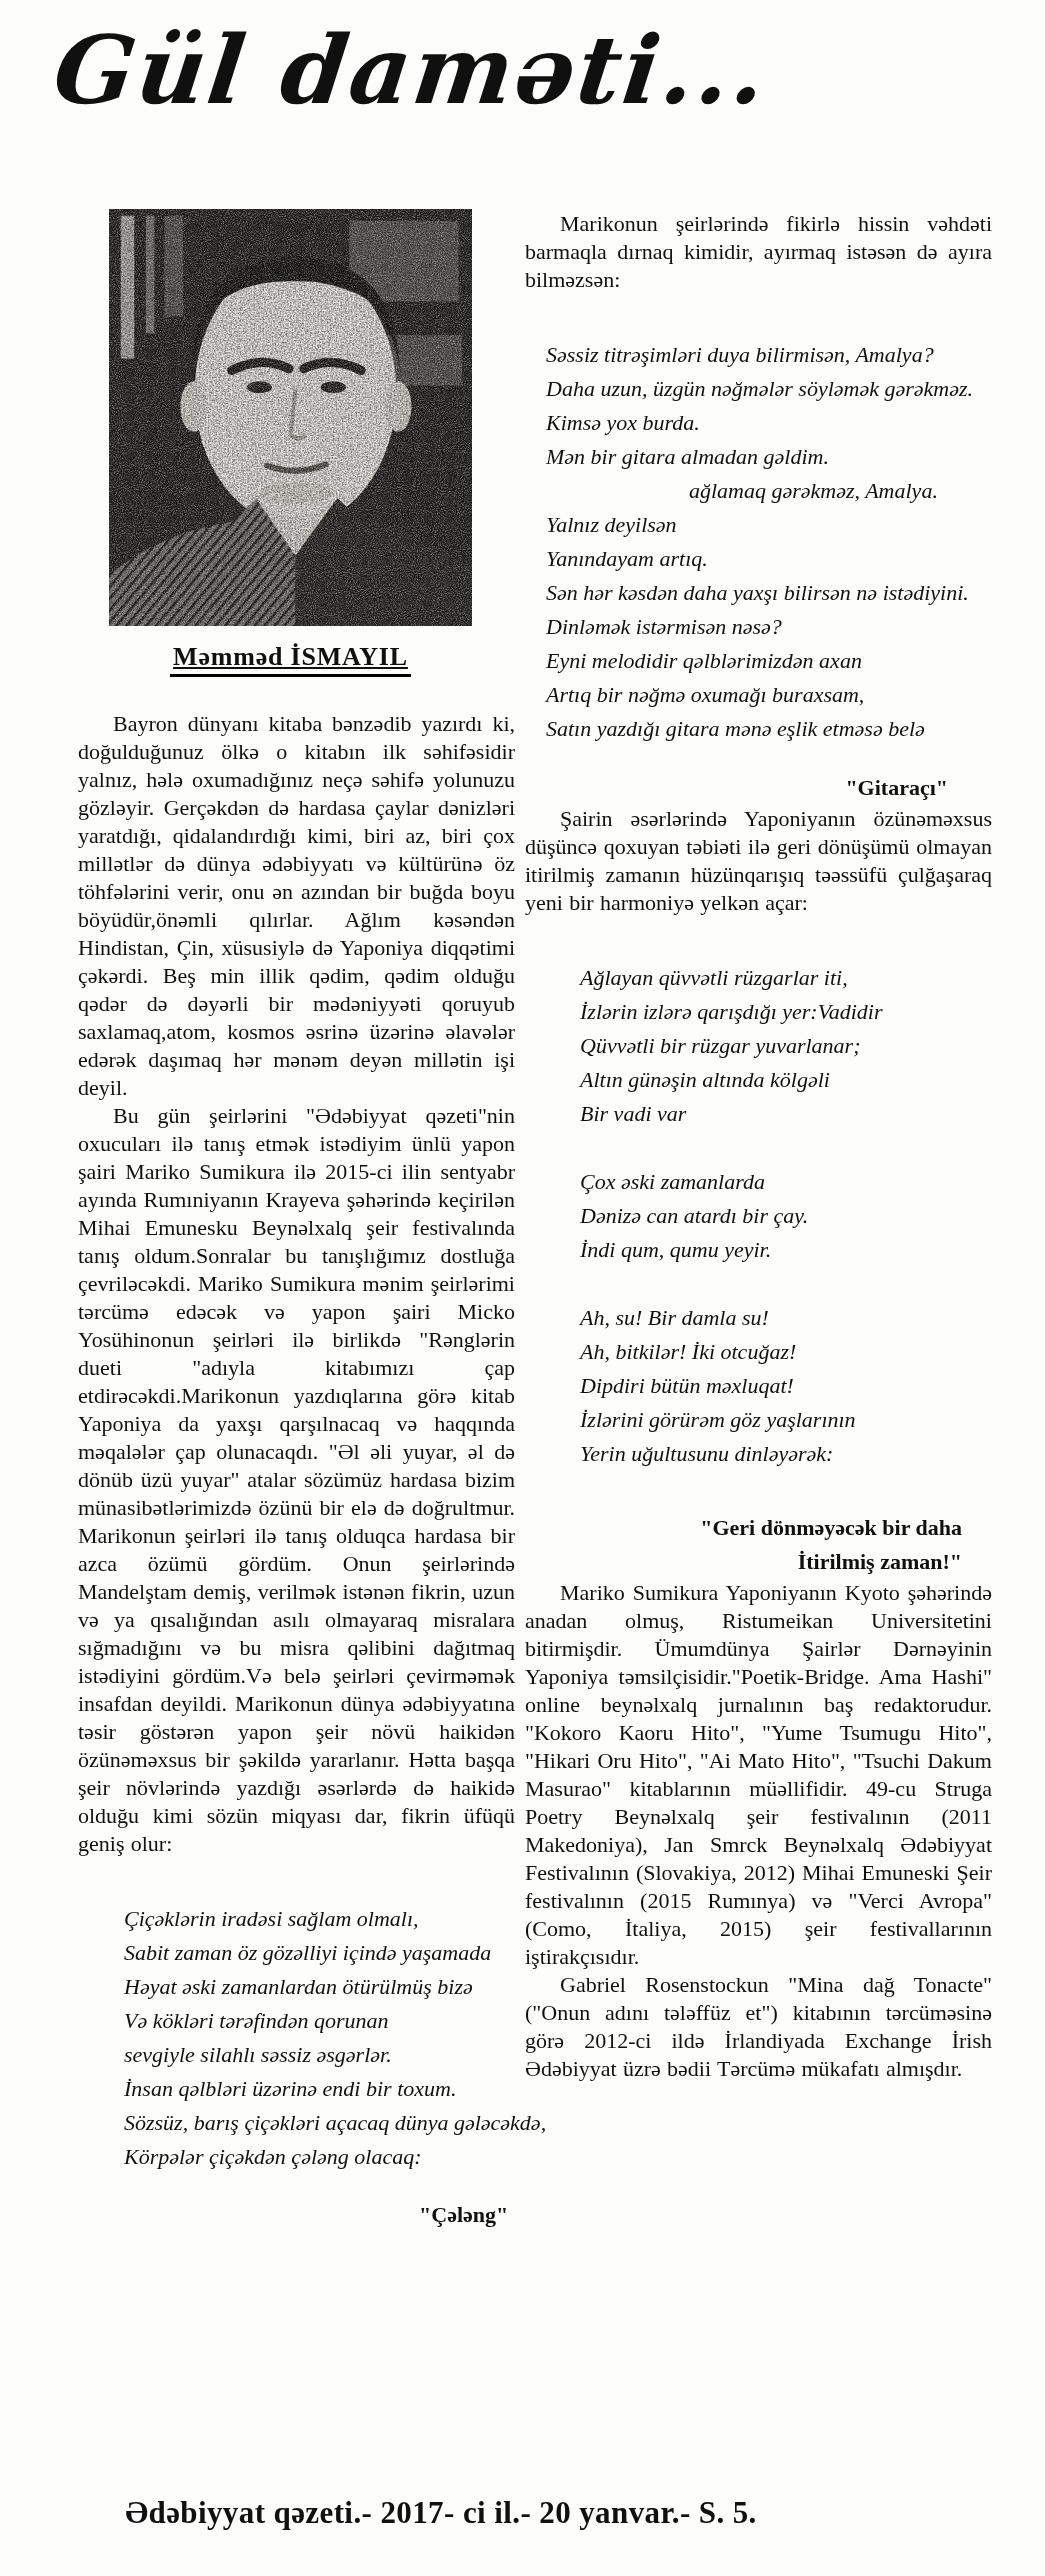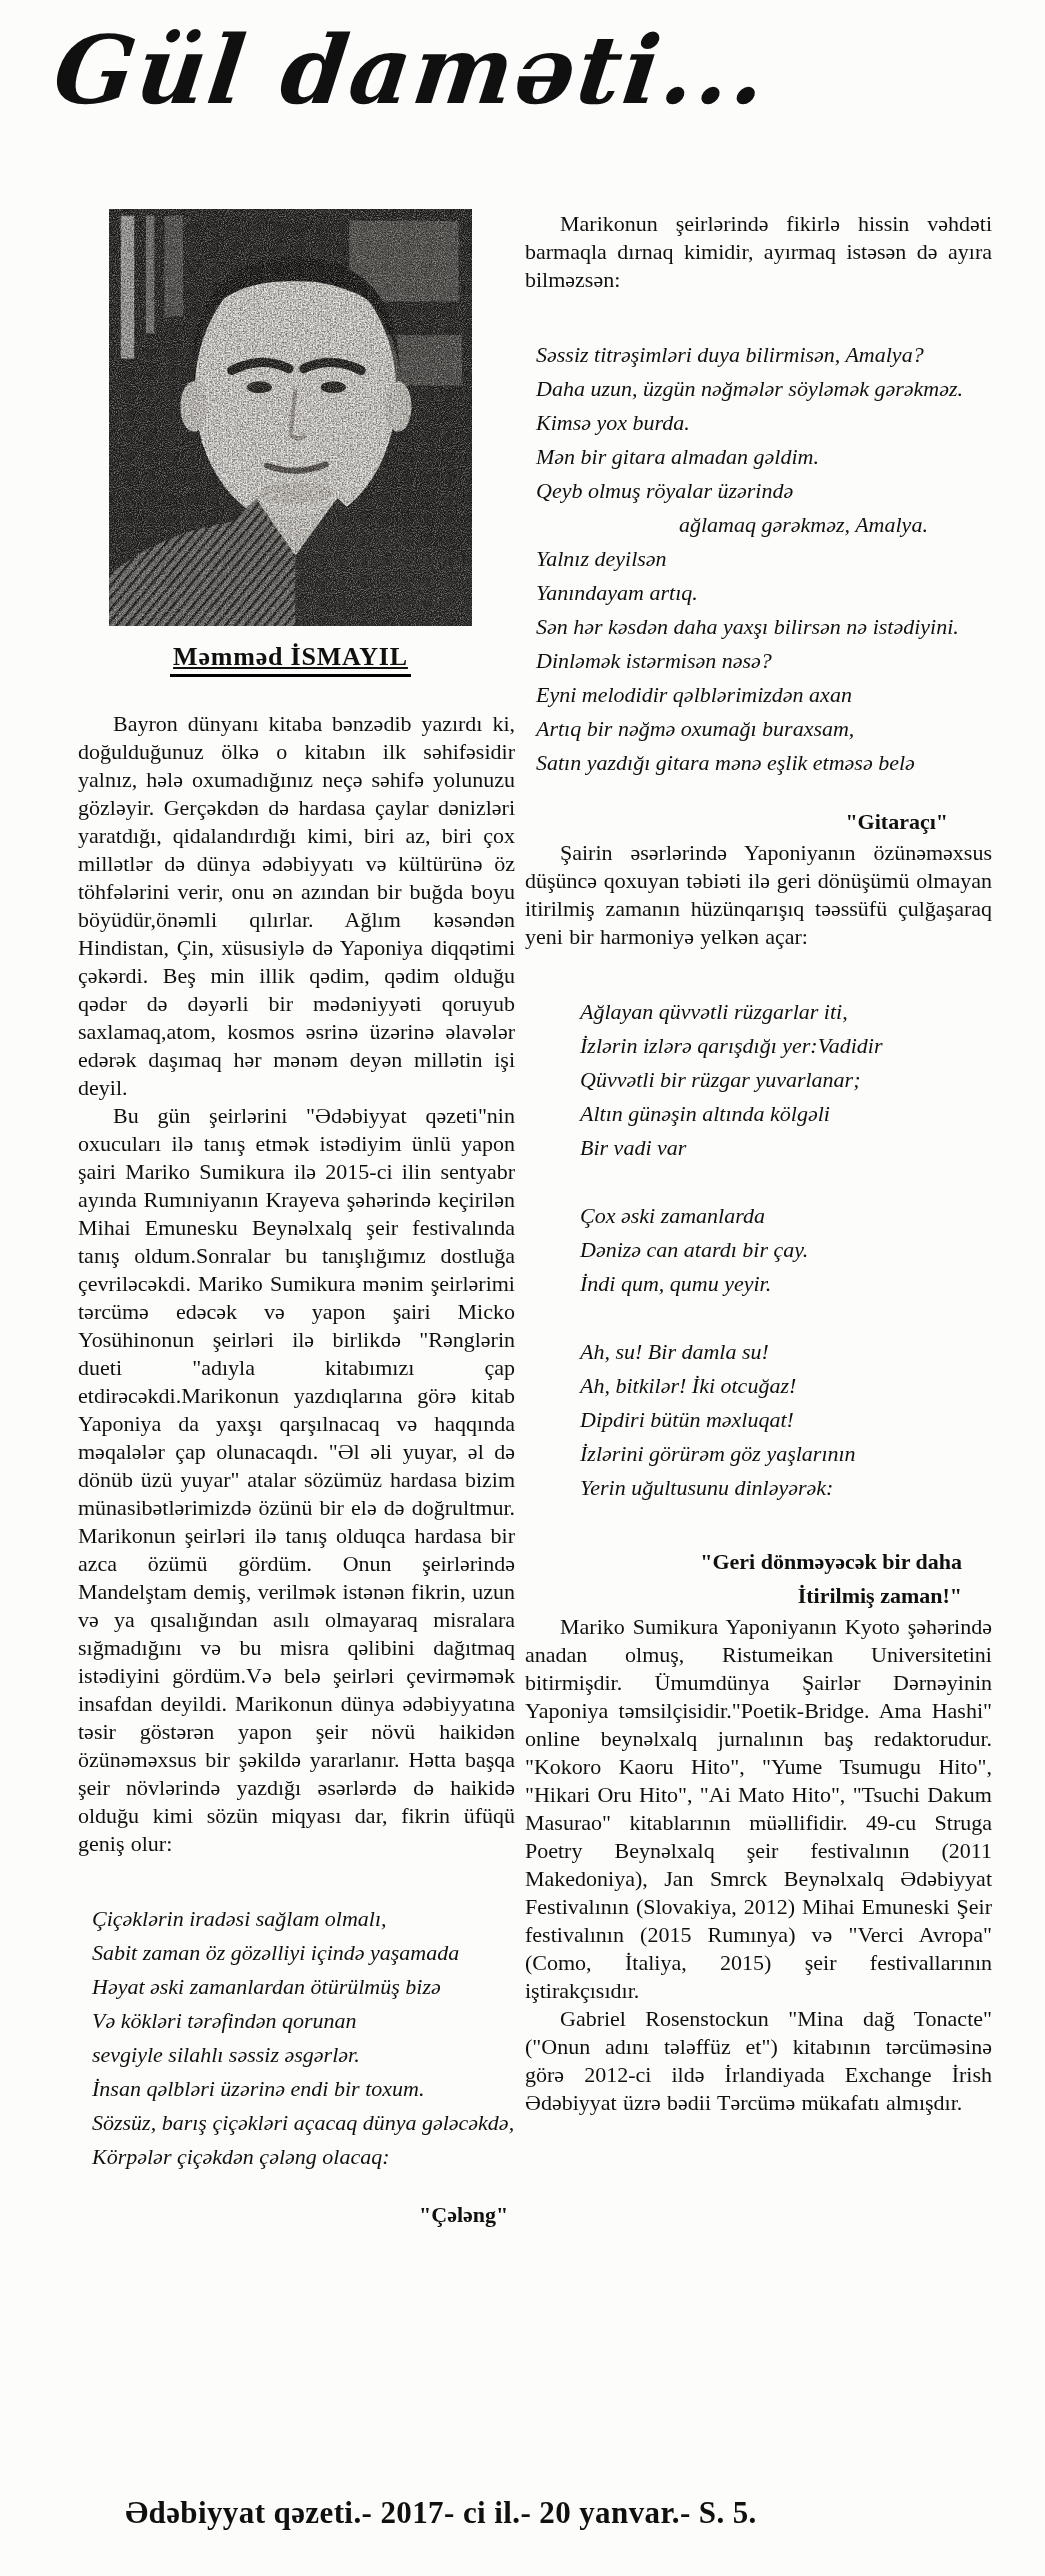--- a/index.html
+++ b/index.html
@@ -36,22 +36,22 @@
   .col-right{left:525px;top:210px;width:467px;}
   p.body{
     margin:0;font-size:22px;line-height:28px;
     text-align:justify;text-indent:35px;
     word-spacing:0.8px;
   }
   .poem{
     font-style:italic;font-size:22px;line-height:34px;
     margin-top:44px;
   }
-  .col-left .poem{margin-left:14px;}
-  .col-right .poem{margin-left:11px;}
+  .col-left .poem{margin-left:46px;}
+  .col-right .poem{margin-left:21px;}
   .poem-vadi{margin-left:55px !important;}
   .stanza{margin:0;}
   .stanza + .stanza{margin-top:34px;}
   .poem-line{white-space:nowrap;}
   .poem-line.indented{padding-left:143px;}
   .attribution{
     font-size:22px;font-weight:bold;font-style:normal;
     text-align:right;line-height:34px;
   }
   .attr-celeng{margin-top:23.5px;padding-right:6.7px;}
@@ -131,21 +131,20 @@
   <div class="attribution attr-celeng">"Çələng"</div>
 </div>
 
 <div class="col col-right">
   <p class="body">Marikonun şeirlərində fikirlə hissin vəhdəti barmaqla dırnaq kimidir, ayırmaq istəsən də ayıra bilməzsən:</p>
   <div class="poem">
     <div class="poem-line">Səssiz titrəşimləri duya bilirmisən, Amalya?</div>
     <div class="poem-line">Daha uzun, üzgün nəğmələr söyləmək gərəkməz.</div>
     <div class="poem-line">Kimsə yox burda.</div>
     <div class="poem-line">Mən bir gitara almadan gəldim.</div>
-    <div class="poem-line">Qeyb olmuş röyalar üzərində</div>
     <div class="poem-line indented">ağlamaq gərəkməz, Amalya.</div>
     <div class="poem-line">Yalnız deyilsən</div>
     <div class="poem-line">Yanındayam artıq.</div>
     <div class="poem-line">Sən hər kəsdən daha yaxşı bilirsən nə istədiyini.</div>
     <div class="poem-line">Dinləmək istərmisən nəsə?</div>
     <div class="poem-line">Eyni melodidir qəlblərimizdən axan</div>
     <div class="poem-line">Artıq bir nəğmə oxumağı buraxsam,</div>
     <div class="poem-line">Satın yazdığı gitara mənə eşlik etməsə belə</div>
   </div>
   <div class="attribution attr-gitaraci">"Gitaraçı"</div>

